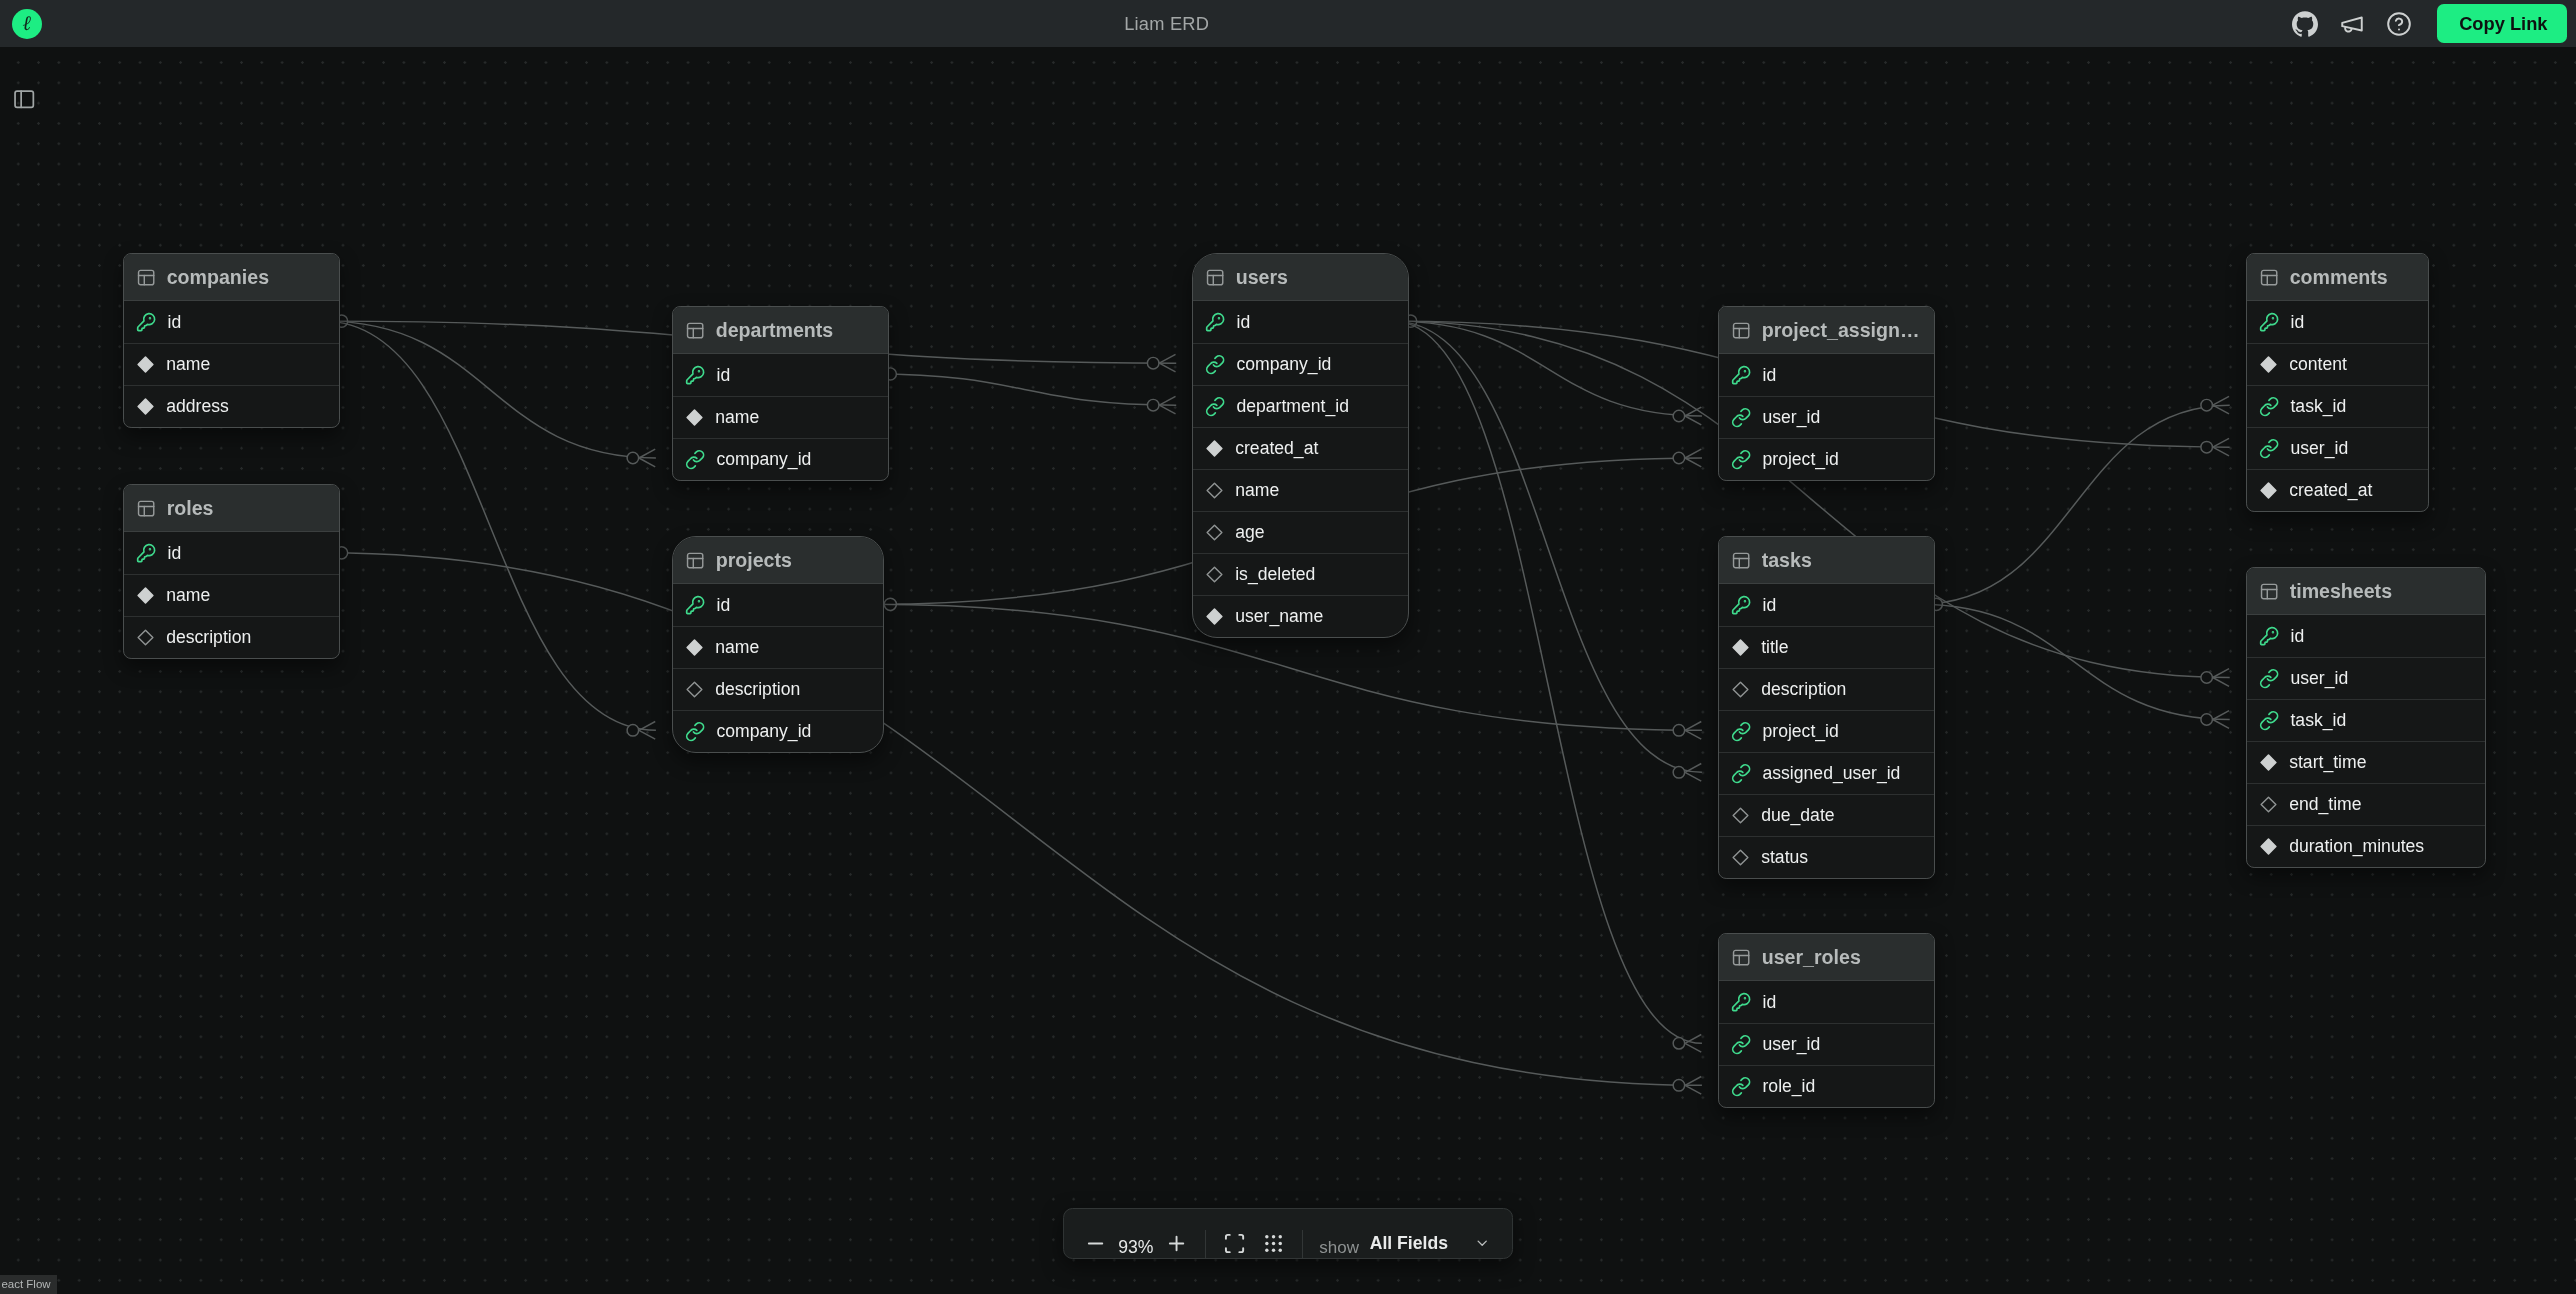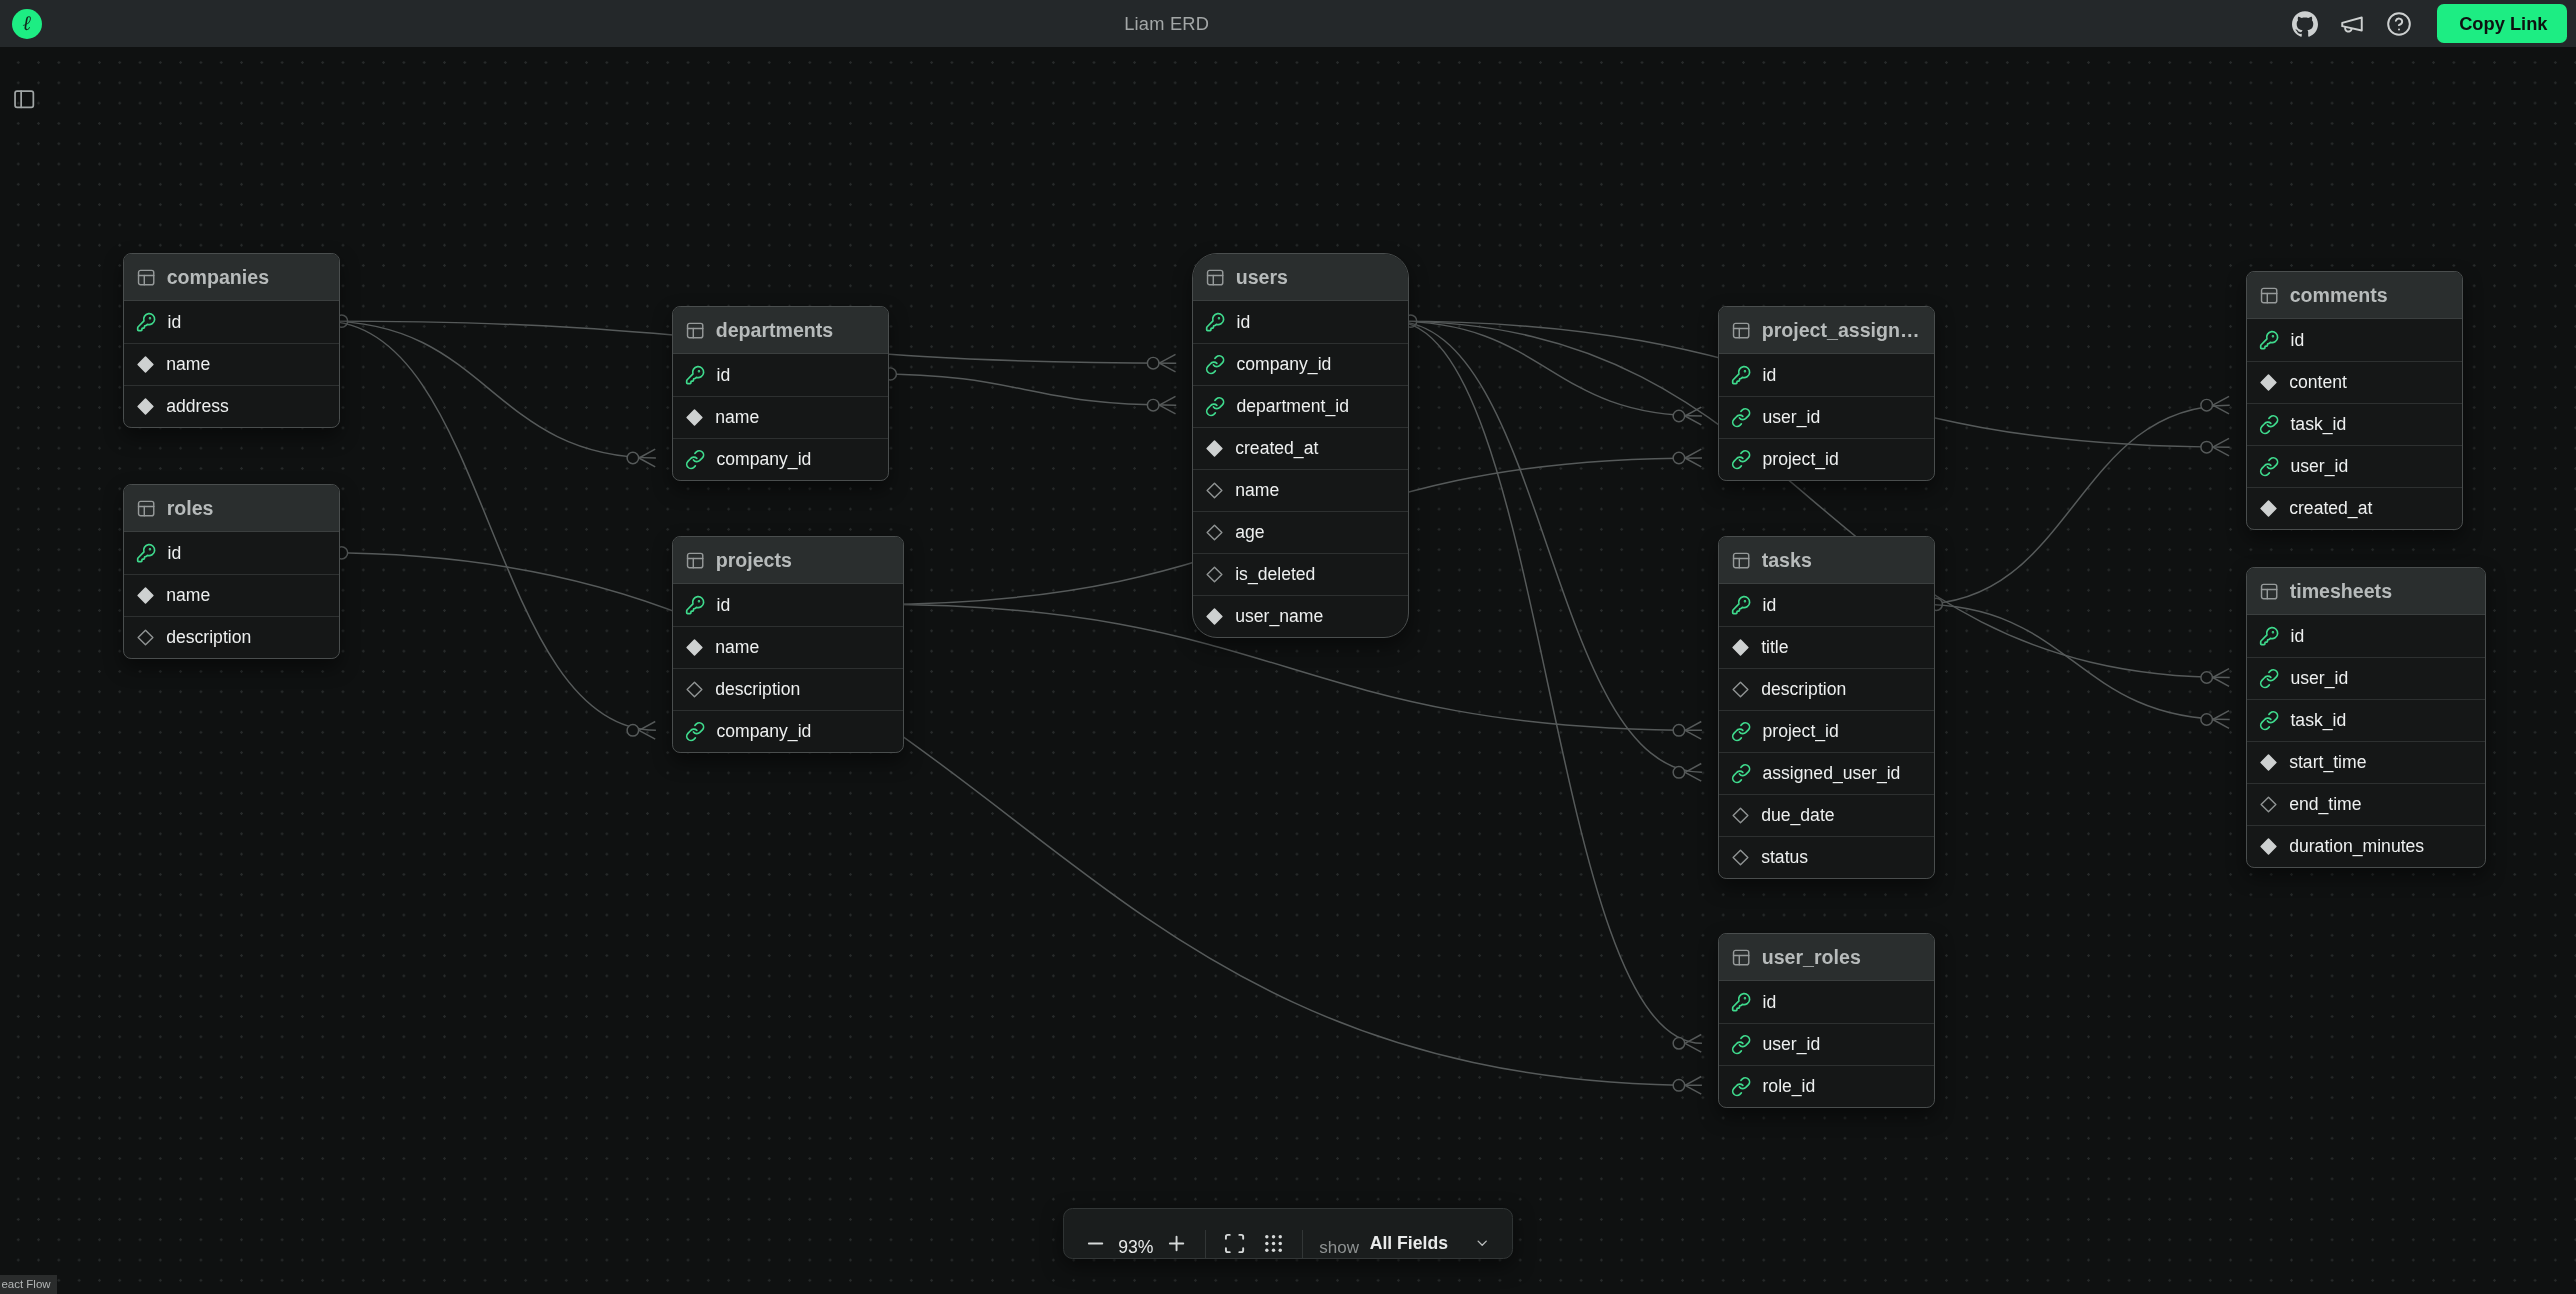--- a/index.html
+++ b/index.html
@@ -272,21 +272,21 @@
       <div class="field-row">
         <span class="f-ic">
           <svg width="20.3" height="20.3" viewBox="0 0 24 24" fill="none" stroke="#3fda8d" stroke-width="2" stroke-linecap="round" stroke-linejoin="round">
             <path d="M10 13a5 5 0 0 0 7.54.54l3-3a5 5 0 0 0-7.07-7.07l-1.72 1.71"></path>
             <path d="M14 11a5 5 0 0 0-7.54.54l-3 3a5 5 0 0 0 7.07 7.07l1.71-1.71"></path>
           </svg>
         </span>
         <span class="field-name">company_id</span>
       </div>
     </div>
-    <div class="table-card" style="left: 656px; top: 536px; width: 232px;">
+    <div class="table-card" style="left: 656px; top: 536px; width: 212px; border-radius: 24px;">
       <div class="tbl-header">
         <span class="f-ic">
           <svg width="20.3" height="20.3" viewBox="0 0 24 24" fill="none" stroke="#969a9a" stroke-width="1.7" stroke-linecap="round" stroke-linejoin="round">
             <rect x="3" y="4" width="18" height="17" rx="2.5"></rect>
             <line x1="3" y1="10" x2="21" y2="10"></line>
             <line x1="9.8" y1="10" x2="9.8" y2="21"></line>
           </svg>
         </span>
         <span class="tbl-name">projects</span>
       </div>
@@ -546,21 +546,21 @@
       <div class="field-row">
         <span class="f-ic">
           <svg width="20.3" height="20.3" viewBox="0 0 24 24" fill="none" stroke="#3fda8d" stroke-width="2" stroke-linecap="round" stroke-linejoin="round">
             <path d="M10 13a5 5 0 0 0 7.54.54l3-3a5 5 0 0 0-7.07-7.07l-1.72 1.71"></path>
             <path d="M14 11a5 5 0 0 0-7.54.54l-3 3a5 5 0 0 0 7.07 7.07l1.71-1.71"></path>
           </svg>
         </span>
         <span class="field-name">role_id</span>
       </div>
     </div>
-    <div class="table-card" style="left: 2230px; top: 271px; width: 217px;">
+    <div class="table-card" style="left: 2230px; top: 253px; width: 183px;">
       <div class="tbl-header">
         <span class="f-ic">
           <svg width="20.3" height="20.3" viewBox="0 0 24 24" fill="none" stroke="#969a9a" stroke-width="1.7" stroke-linecap="round" stroke-linejoin="round">
             <rect x="3" y="4" width="18" height="17" rx="2.5"></rect>
             <line x1="3" y1="10" x2="21" y2="10"></line>
             <line x1="9.8" y1="10" x2="9.8" y2="21"></line>
           </svg>
         </span>
         <span class="tbl-name">comments</span>
       </div>

